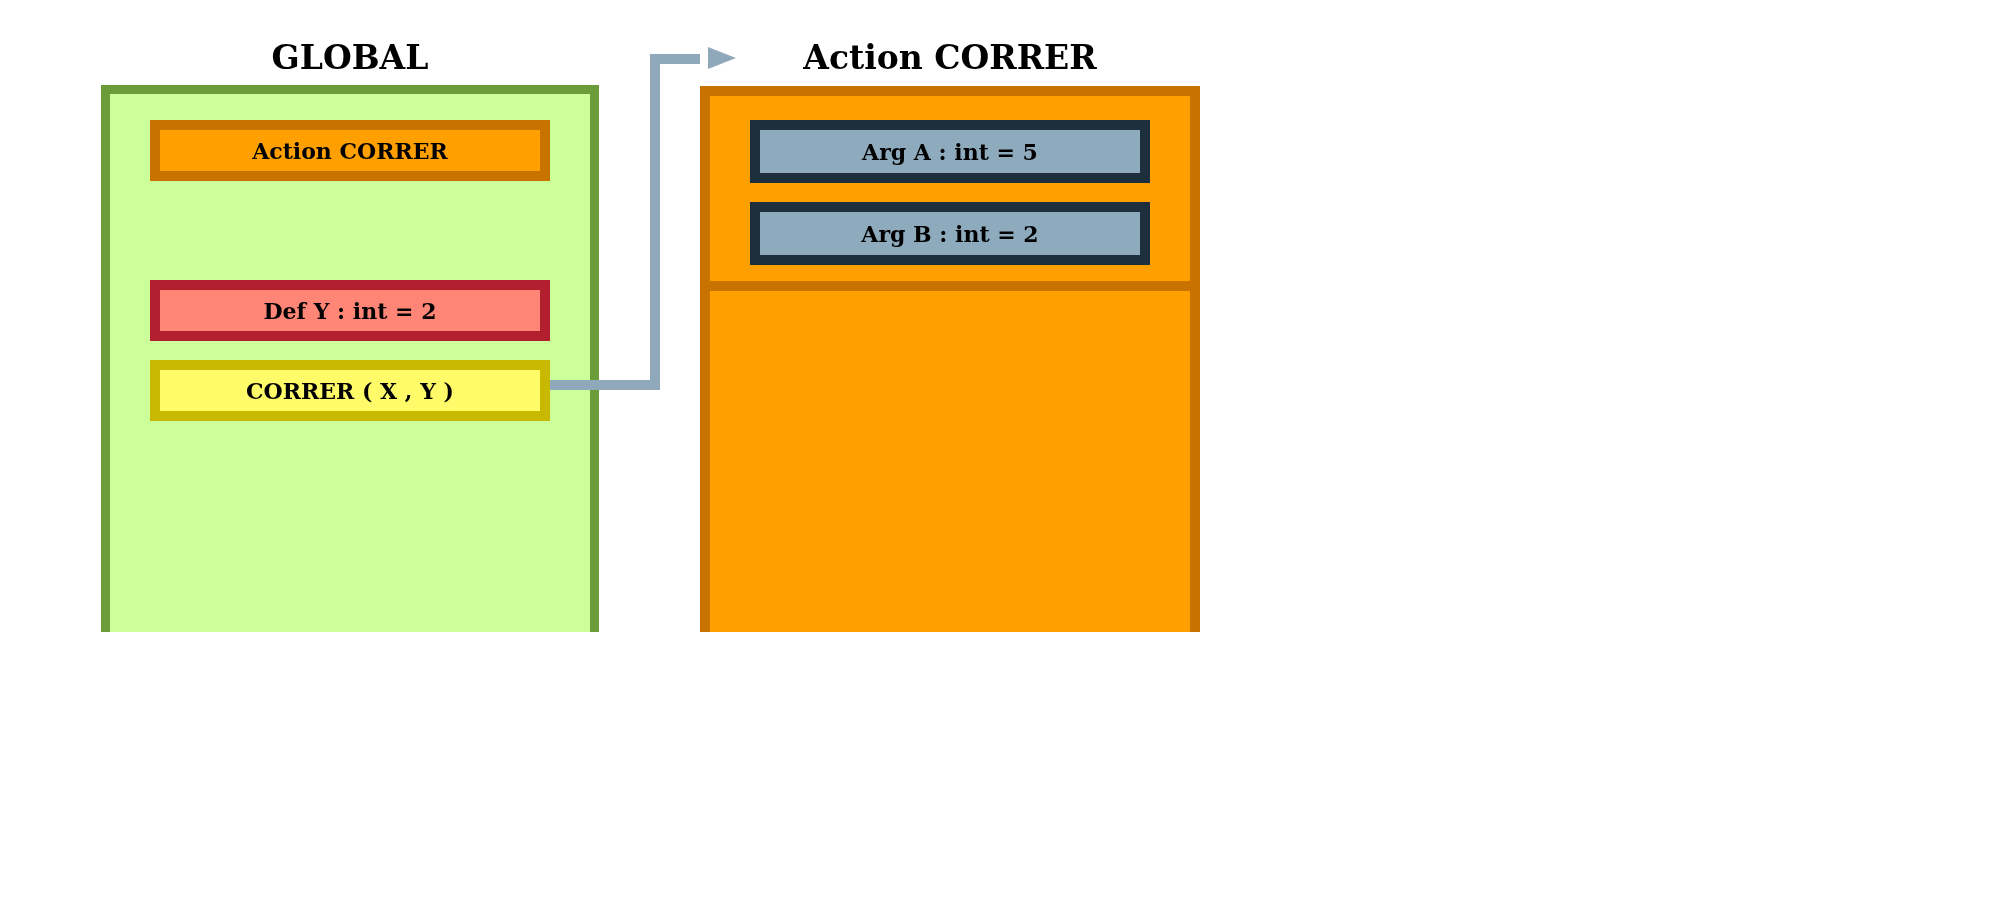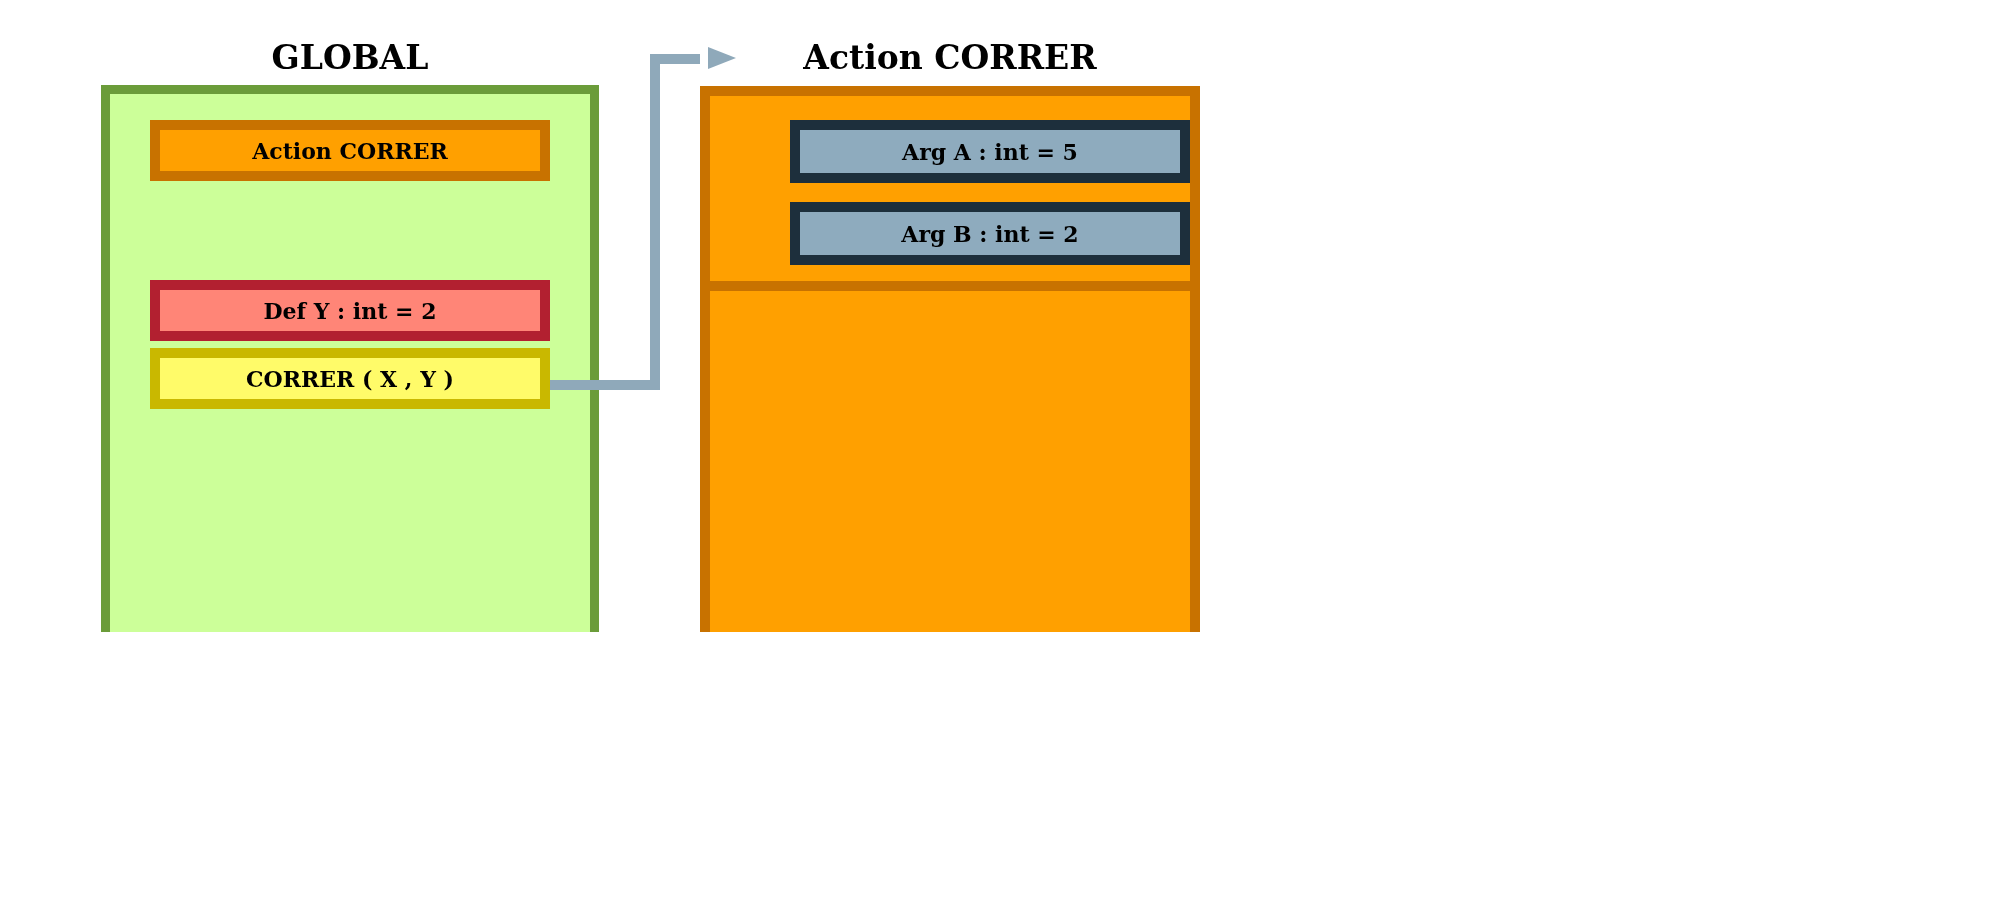--- a/index.html
+++ b/index.html
@@ -56,39 +56,39 @@
     position: absolute;
     box-sizing: border-box;
     display: flex;
     align-items: center;
     justify-content: center;
     font-size: 22px;
     font-weight: bold;
     white-space: nowrap;
   }
   .box.g { left: 150px; width: 400px; height: 61px; }
-  .box.a { left: 750px; width: 400px; height: 63px; margin-left: 40px; }
+  .box.a { left: 750px; width: 400px; height: 63px; }
 
   .box.action-ref {
     top: 120px;
     border: 10px solid var(--action-border);
     background: var(--action-fill);
   }
   .box.def-x {
     top: 200px;
     border: 10px solid var(--def-border);
     background: var(--def-fill);
   }
   .box.def-y {
     top: 280px;
     border: 10px solid var(--def-border);
     background: var(--def-fill);
   }
   .box.call {
-    top: 348px;
+    top: 360px;
     border: 10px solid var(--call-border);
     background: var(--call-fill);
     text-align: center;
   }
   .box.arg-a {
     top: 120px;
     border: 10px solid var(--arg-border);
     background: var(--arg-fill);
   }
   .box.arg-b {

